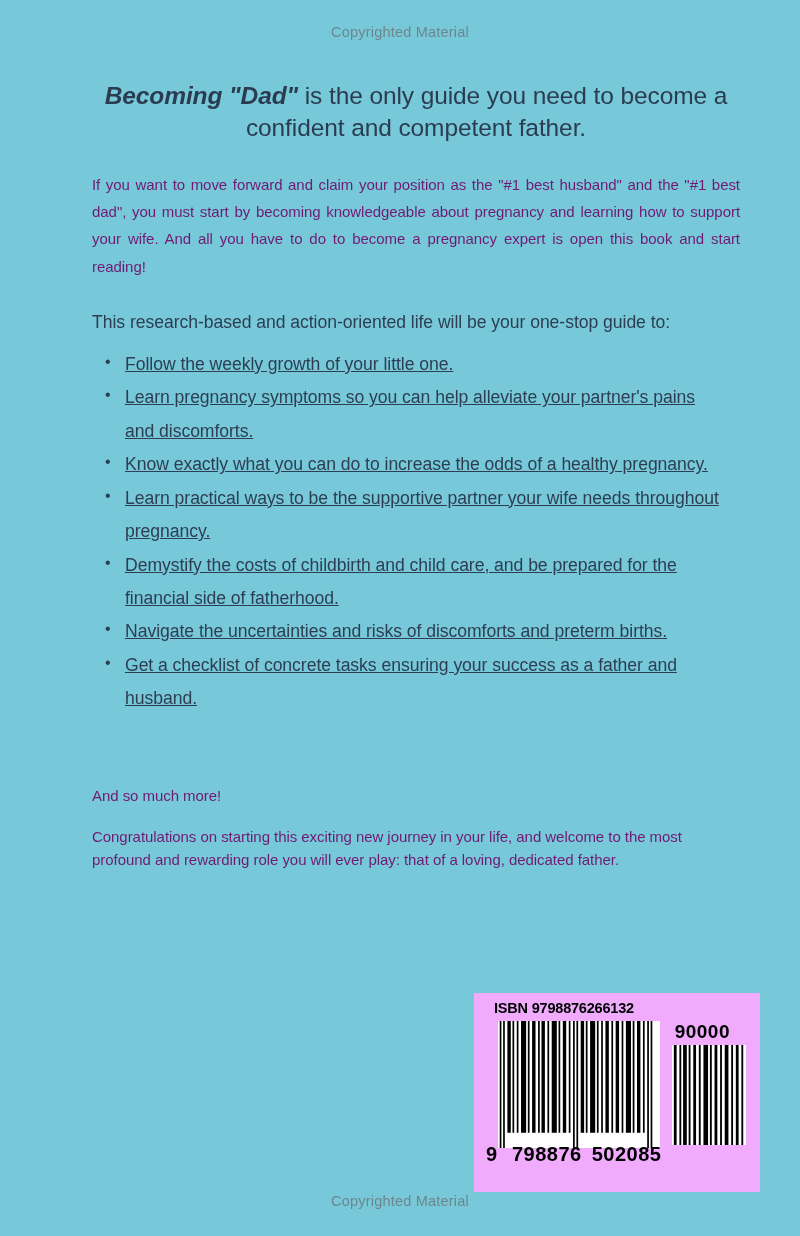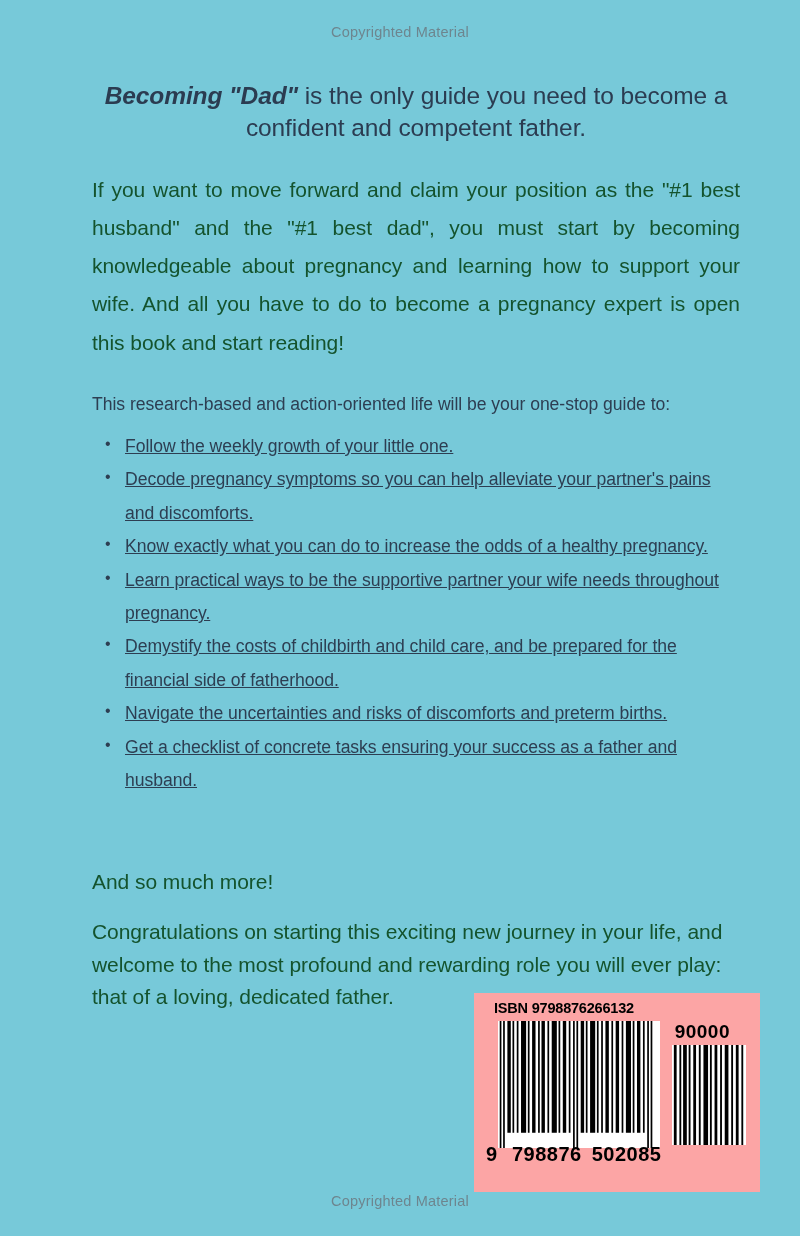--- a/index.html
+++ b/index.html
@@ -58,24 +58,24 @@
     margin: 0 0 26px 0;
     padding: 0 4px;
     letter-spacing: -0.1px;
   }
   .headline .ital {
     font-style: italic;
     font-weight: 600;
   }
 
   p.body-para {
-    font-size: 21px;
+    font-size: 15px;
     line-height: 1.82;
     margin: 0 0 28px 0;
-    color: #14532d;
+    color: #701a75;
     text-align: justify;
     letter-spacing: -0.05px;
   }
   p.body-para.tight {
     text-align: left;
     line-height: 1.55;
     margin-bottom: 0;
   }
 
   p.lead-in {
@@ -113,21 +113,21 @@
   .spacer-lg { height: 56px; }
   .spacer-sm { height: 18px; }
 
   
   .barcode-box {
     position: absolute;
     left: 474px;
     top: 993px;
     width: 286px;
     height: 199px;
-    background: #fca5a5;
+    background: #f0abfc;
     box-sizing: border-box;
     overflow: hidden;
   }
   .isbn-label {
     position: absolute;
     left: 20px;
     top: 7px;
     font-size: 14.5px;
     font-weight: bold;
     color: #000;
@@ -187,21 +187,21 @@
   <div class="content">
 
     <h1 class="headline"><span class="ital">Becoming "Dad"</span><span> is the only guide you need to become a confident and competent father.</span></h1>
 
     <p class="body-para">If you want to move forward and claim your position as the "#1 best husband" and the "#1 best dad", you must start by becoming knowledgeable about pregnancy and learning how to support your wife. And all you have to do to become a pregnancy expert is open this book and start reading!</p>
 
     <p class="lead-in">This research-based and action-oriented life will be your one-stop guide to:</p>
 
     <ul class="feature-list">
       <li>Follow the weekly growth of your little one.</li>
-      <li>Decode pregnancy symptoms so you can help alleviate your partner's pains and discomforts.</li>
+      <li>Learn pregnancy symptoms so you can help alleviate your partner's pains and discomforts.</li>
       <li>Know exactly what you can do to increase the odds of a healthy pregnancy.</li>
       <li>Learn practical ways to be the supportive partner your wife needs throughout pregnancy.</li>
       <li>Demystify the costs of childbirth and child care, and be prepared for the financial side of fatherhood.</li>
       <li>Navigate the uncertainties and risks of discomforts and preterm births.</li>
       <li>Get a checklist of concrete tasks ensuring your success as a father and husband.</li>
     </ul>
 
     <div class="spacer-lg"></div>
 
     <p class="body-para tight">And so much more!</p>

